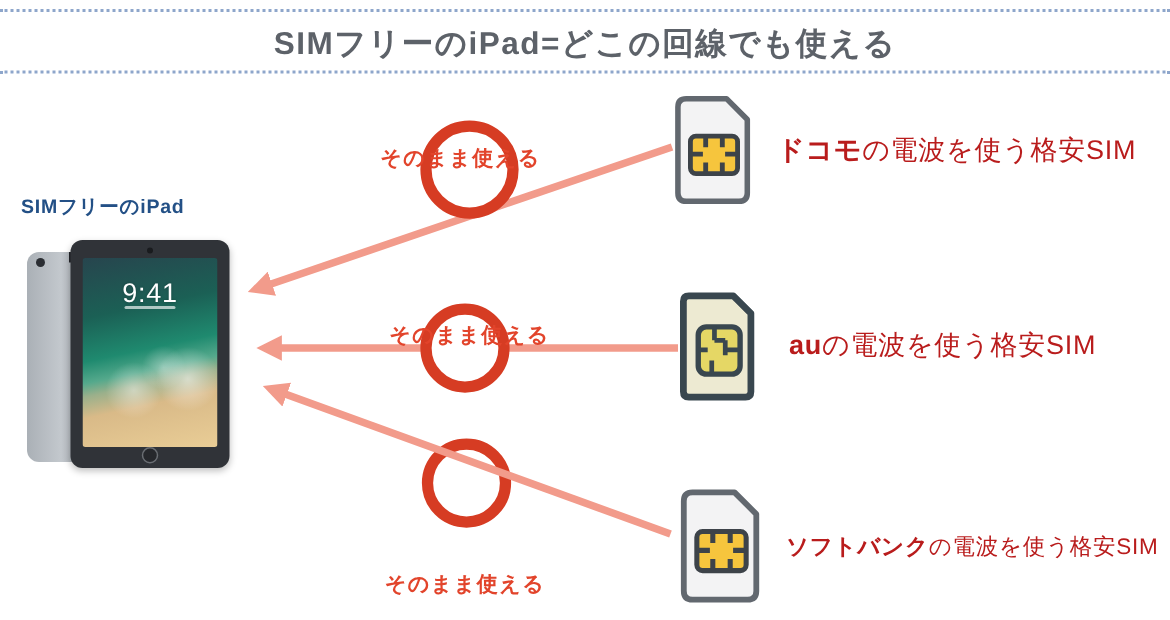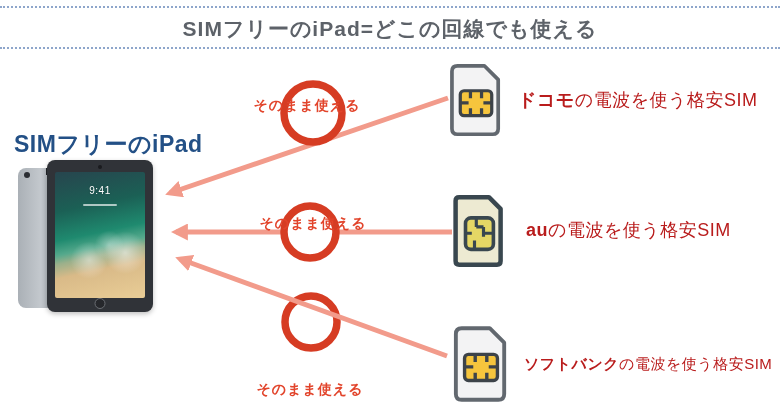--- a/index.html
+++ b/index.html
@@ -9,21 +9,21 @@
   }
   .rule{position:absolute;left:0;right:0;height:0;border-top:2px dotted #8ea6cb;}
   .rule-top{top:6px;}
   .rule-bottom{top:47px;}
   .title{
     position:absolute;top:15px;left:0;right:0;text-align:center;
     font-size:21px;font-weight:bold;color:#5d6269;letter-spacing:1px;
   }
   .device-label{
     position:absolute;left:14px;top:129px;
-    font-size:23px;font-weight:bold;color:#235086;letter-spacing:0.5px;
+    font-size:13px;font-weight:bold;color:#235086;letter-spacing:0.5px;
   }
   
   .ipad{position:absolute;left:15px;top:160px;width:142px;height:158px;}
   .ipad-back{
     position:absolute;left:3px;top:8px;width:50px;height:140px;
     background:linear-gradient(90deg,#aab0b6 0%,#c3c8cd 45%,#8d939a 100%);
     border-radius:8px 3px 3px 8px;
   }
   .back-cam{position:absolute;left:6px;top:4px;width:6px;height:6px;border-radius:50%;background:#2b2e33;}
   .back-strip{position:absolute;right:0;top:0;width:45%;height:7px;background:#23262a;border-radius:0 3px 0 0;}
@@ -35,21 +35,21 @@
   .ipad-screen{
     position:absolute;left:8px;right:8px;top:12px;bottom:14px;border-radius:2px;overflow:hidden;
     background:
       radial-gradient(circle at 78% 64%, rgba(255,255,255,0.55) 0%, rgba(255,255,255,0) 20%),
       radial-gradient(circle at 38% 70%, rgba(255,255,255,0.45) 0%, rgba(255,255,255,0) 18%),
       radial-gradient(circle at 60% 58%, rgba(255,255,255,0.35) 0%, rgba(255,255,255,0) 16%),
       linear-gradient(168deg,#27454e 0%,#1b6055 28%,#1f8a6f 48%,#55a98c 58%,#9ab08b 64%,#d9ba88 74%,#e9cd96 100%);
   }
   .clock{
     position:absolute;top:13px;left:0;right:0;text-align:center;
-    color:#fff;font-size:10px;font-weight:400;letter-spacing:0.5px;
+    color:#fff;font-size:18px;font-weight:400;letter-spacing:0.5px;
     text-shadow:0 0 2px rgba(0,0,0,0.25);
   }
   .date-line{position:absolute;top:32px;left:50%;transform:translateX(-50%);width:34px;height:2px;background:rgba(255,255,255,0.65);border-radius:1px;}
   .home-btn{
     position:absolute;bottom:3px;left:50%;transform:translateX(-50%);
     width:9px;height:9px;border:1.5px solid #6a6e73;border-radius:50%;background:#26282c;
   }
   
   .overlay{position:absolute;left:0;top:0;width:780px;height:413px;pointer-events:none;}
   

